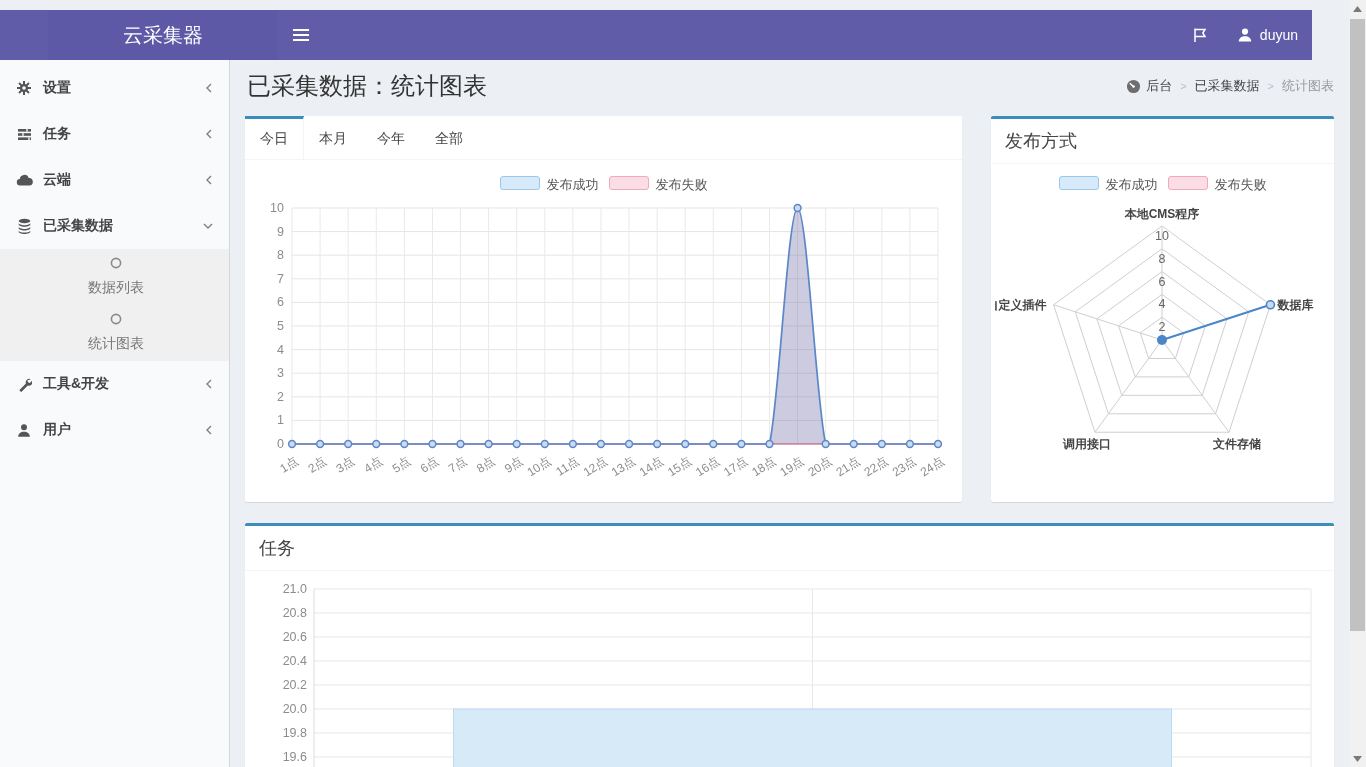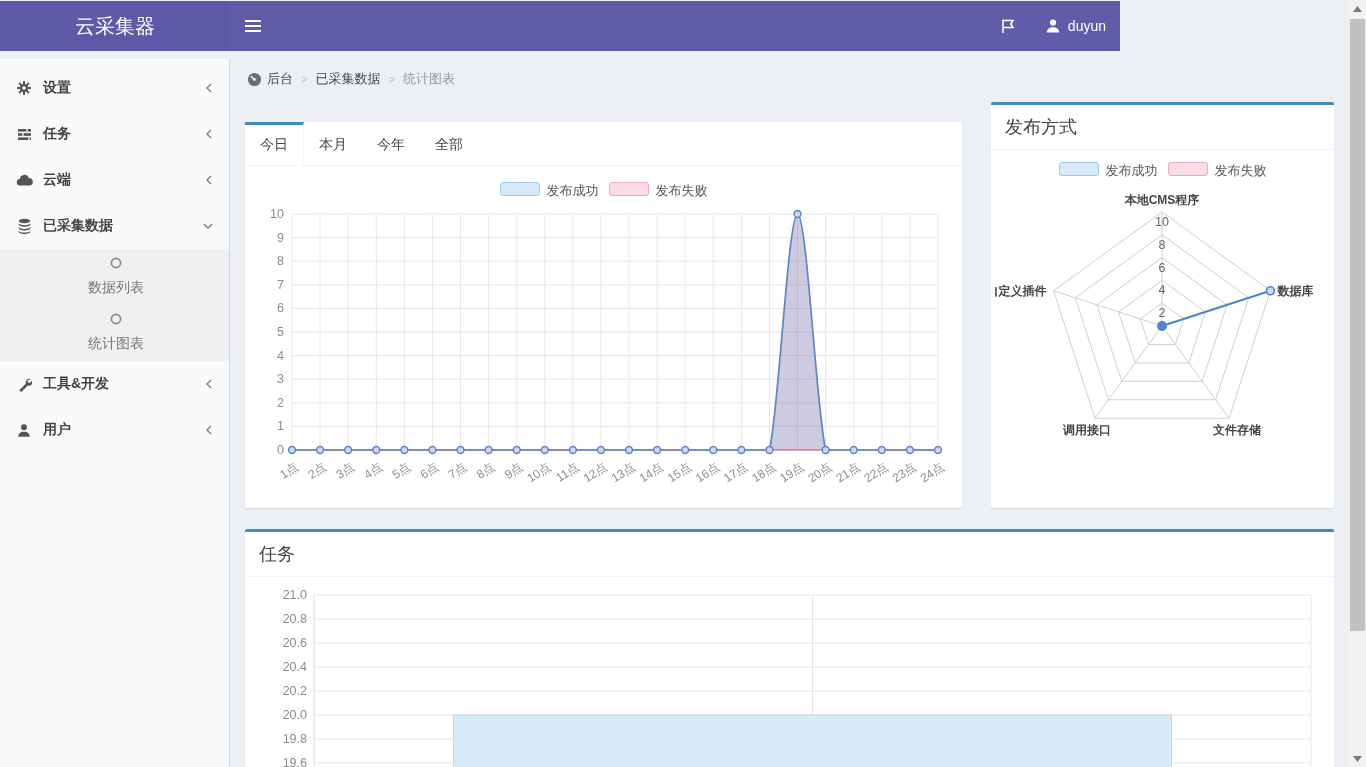--- a/index.html
+++ b/index.html
@@ -1,21 +1,21 @@
 <!DOCTYPE html>
 <html><head>
 <meta charset="utf-8">
 <style>
   * { box-sizing: border-box; margin: 0; padding: 0; }
   html,body { width:1366px; height:767px; overflow:hidden;
     font-family:"Liberation Sans","DejaVu Sans",sans-serif; background:#ecf0f5; color:#333; }
 
   
-  .navbar { position:absolute; top:1px; left:0; width:1120px; height:50px;
-    background:#605ca8; display:flex; align-items:stretch; z-index:20; }
+  .navbar { position:absolute; top:10px; left:0; width:1312px; height:50px;
+    background:#605ca8; display:flex; align-items:stretch; z-index:20;padding-left:48px; }
   .logo { width:230px; display:flex; align-items:center; justify-content:center;
     color:#fff; font-size:20px; font-weight:400; background:#5d59a6; cursor:pointer; }
   .hamburger { width:46px; display:flex; flex-direction:column; gap:3px;
     align-items:center; justify-content:center; cursor:pointer; }
   .hamburger span { display:block; width:16px; height:2px; background:#fff; }
   .nav-right { margin-left:auto; display:flex; align-items:center; }
   .nav-link { height:50px; display:flex; align-items:center; gap:7px; padding:0 14px;
     color:#fff; font-size:14px; cursor:pointer; }
 
   
@@ -38,21 +38,21 @@
   .breadcrumb { display:flex; align-items:center; gap:8px; font-size:13px; color:#444; }
   .breadcrumb a { color:#444; text-decoration:none; cursor:pointer; display:flex; align-items:center; gap:5px;}
   .breadcrumb .sep { color:#b8bec6; font-size:11px; }
   .breadcrumb .current { color:#999; }
 
   .row { display:flex; gap:29px; }
   .box { background:#fff; box-shadow:0 1px 1px rgba(0,0,0,.1); border-radius:2px; }
   .box-blue-top { border-top:3px solid #3c8dbc; }
 
   
-  .tab-box { width:717px;margin-top:20px; }
+  .tab-box { width:717px; }
   .tab-header { display:flex; border-bottom:1px solid #f4f4f4; }
   .tab { padding:11px 15px; font-size:14px; color:#444; cursor:pointer;
     border-top:3px solid transparent; }
   .tab.active { border-top:3px solid #3c8dbc; border-right:1px solid #f4f4f4; font-weight:400; }
   .tab-body { padding:12px 10px 6px 10px; }
 
   
   .legend { display:flex; align-items:center; justify-content:center; gap:10px;
     font-size:13px; color:#555; margin:4px 0 6px 0; }
   .legend .item { display:flex; align-items:flex-start; gap:7px; }
@@ -223,20 +223,21 @@
     <span class="lbl">用户</span>
     <svg width="10" height="12" viewBox="0 0 10 12">
       <polyline points="7,2 3,6 7,10" fill="none" stroke="#808080" stroke-width="1.4"></polyline>
       </svg>
   </div>
 </div>
 
 <div class="content">
 
   <div class="content-header">
+    <h1 class="page-title">已采集数据：统计图表</h1>
     <div class="breadcrumb">
       <a>
         <svg width="15" height="15" viewBox="0 0 16 16">
           <circle cx="8" cy="8" r="7" fill="#6e6e6e"></circle>
           <line x1="8" y1="8" x2="4" y2="4.5" stroke="#fff" stroke-width="1.6"></line>
           <circle cx="8" cy="8" r="1.4" fill="#fff"></circle>
         </svg>
         <span>后台</span>
       </a>
       <span class="sep">&gt;</span>

